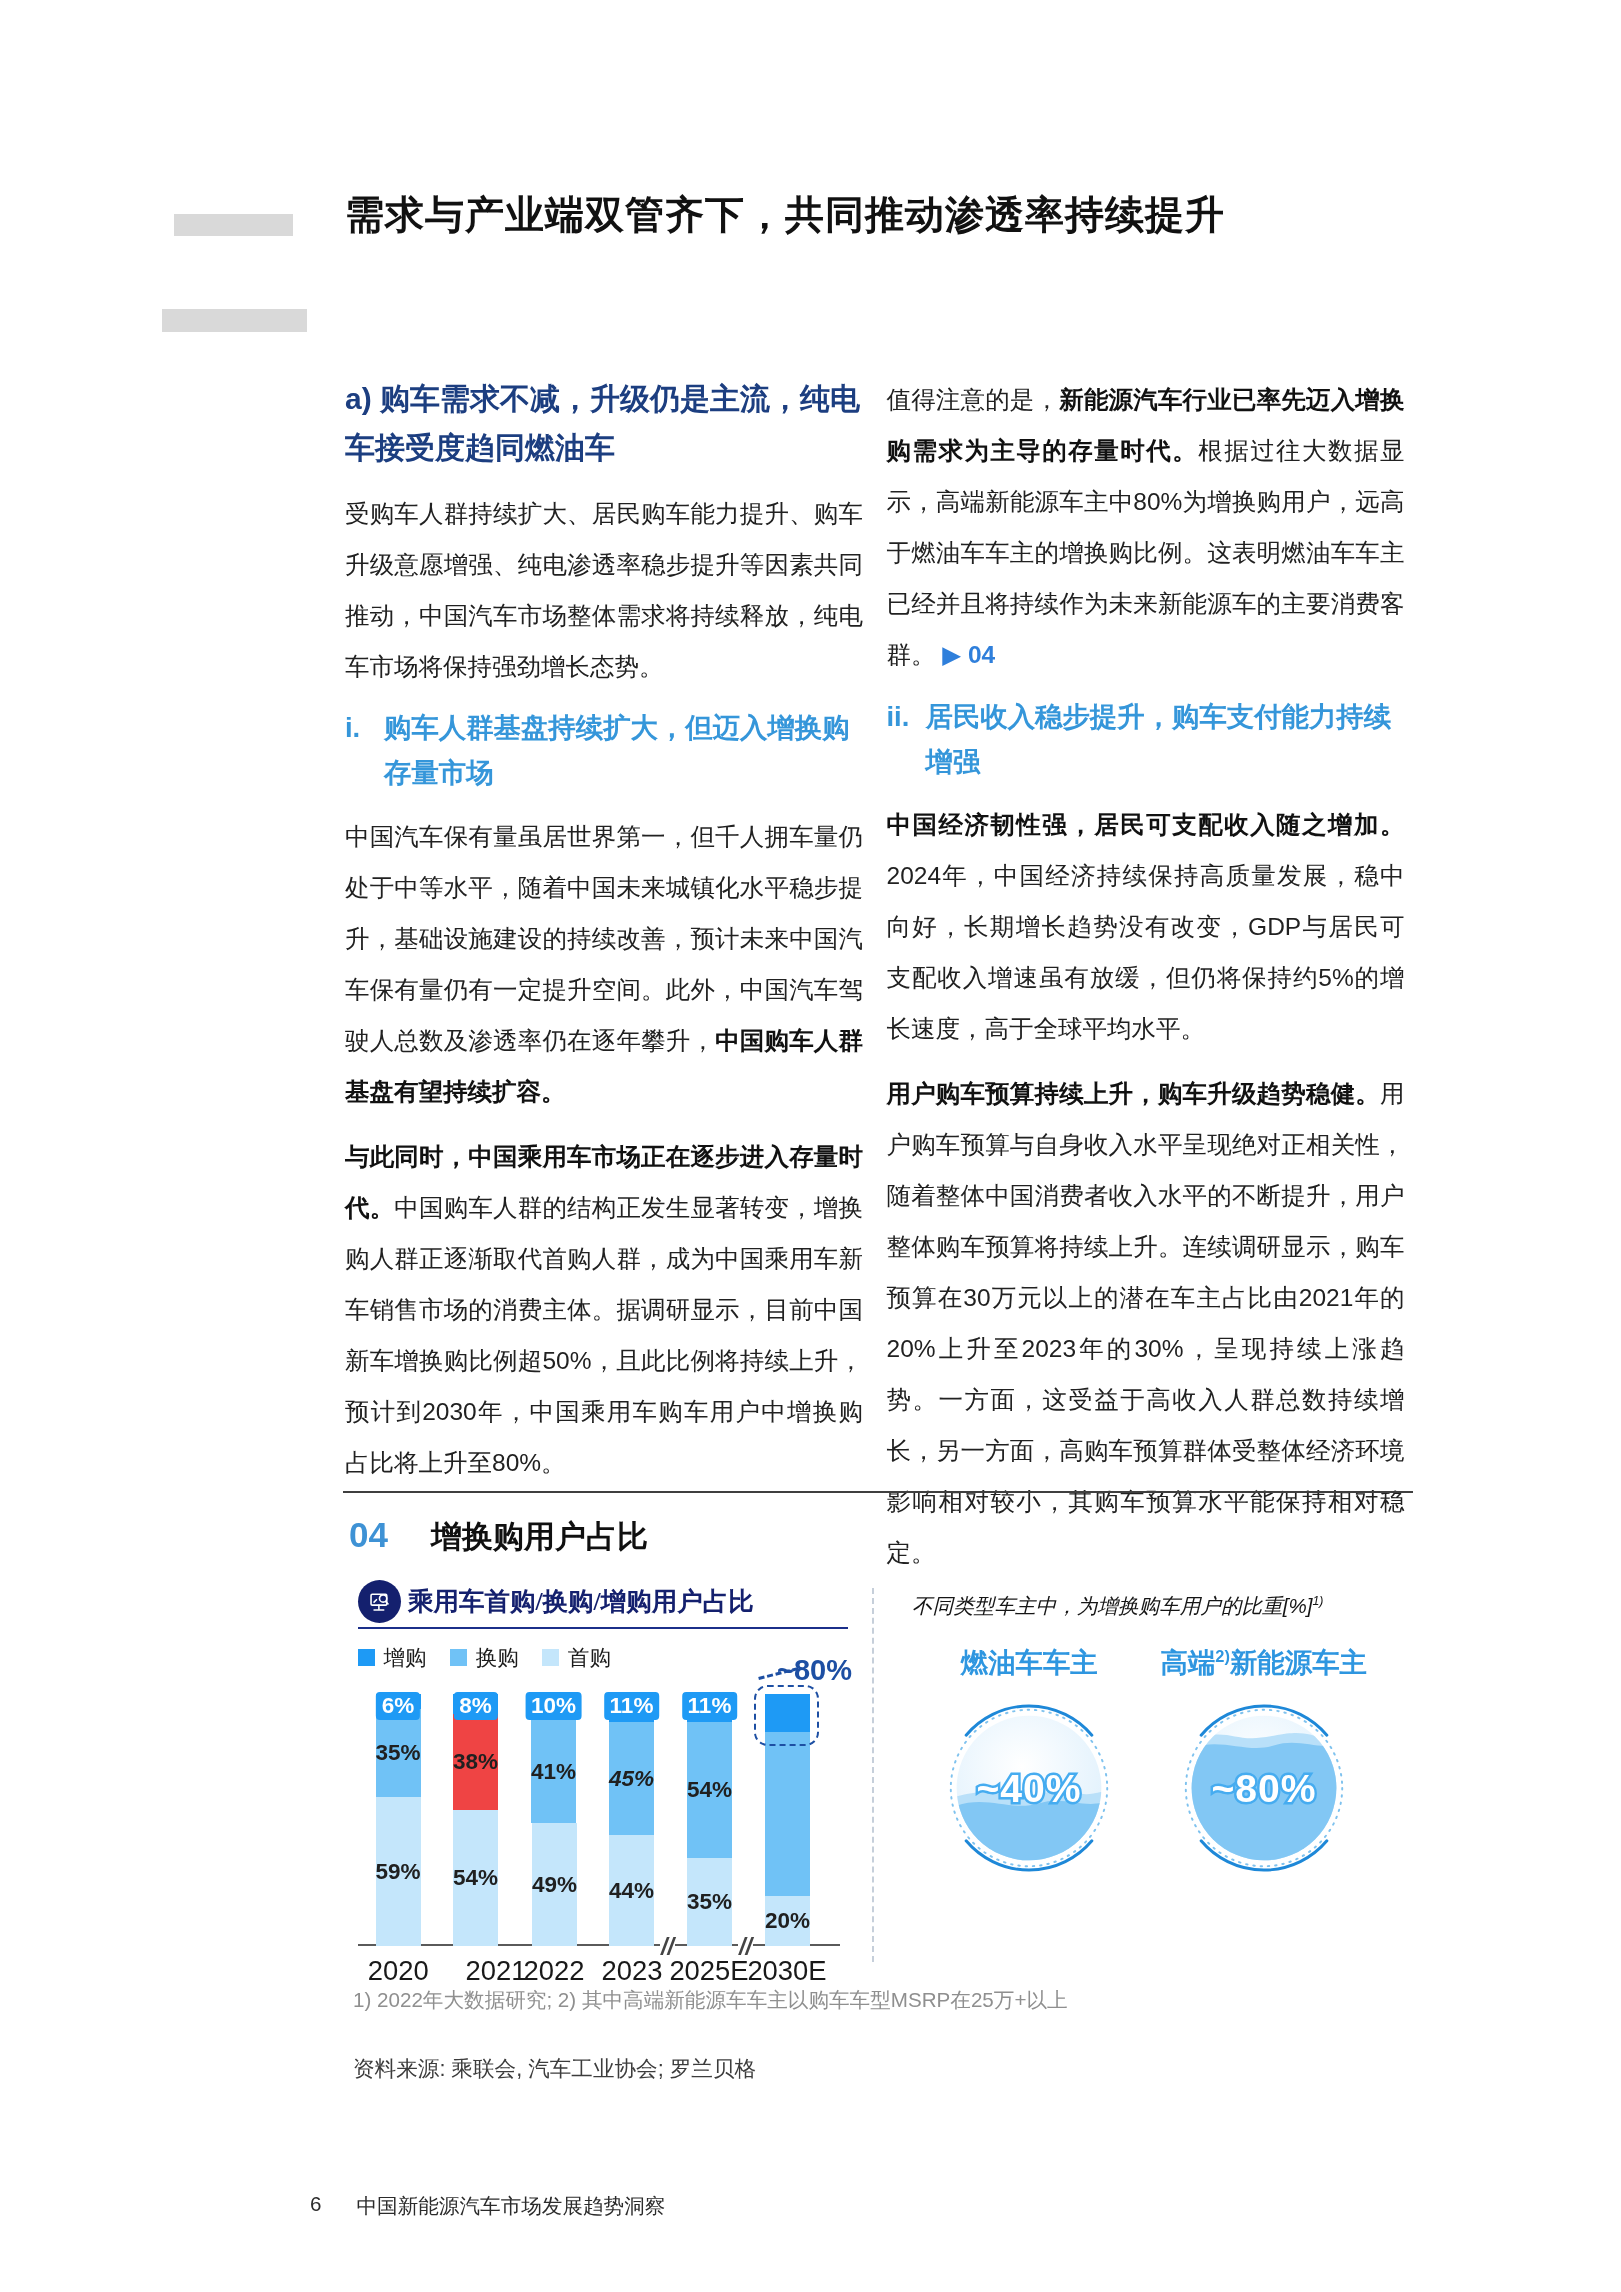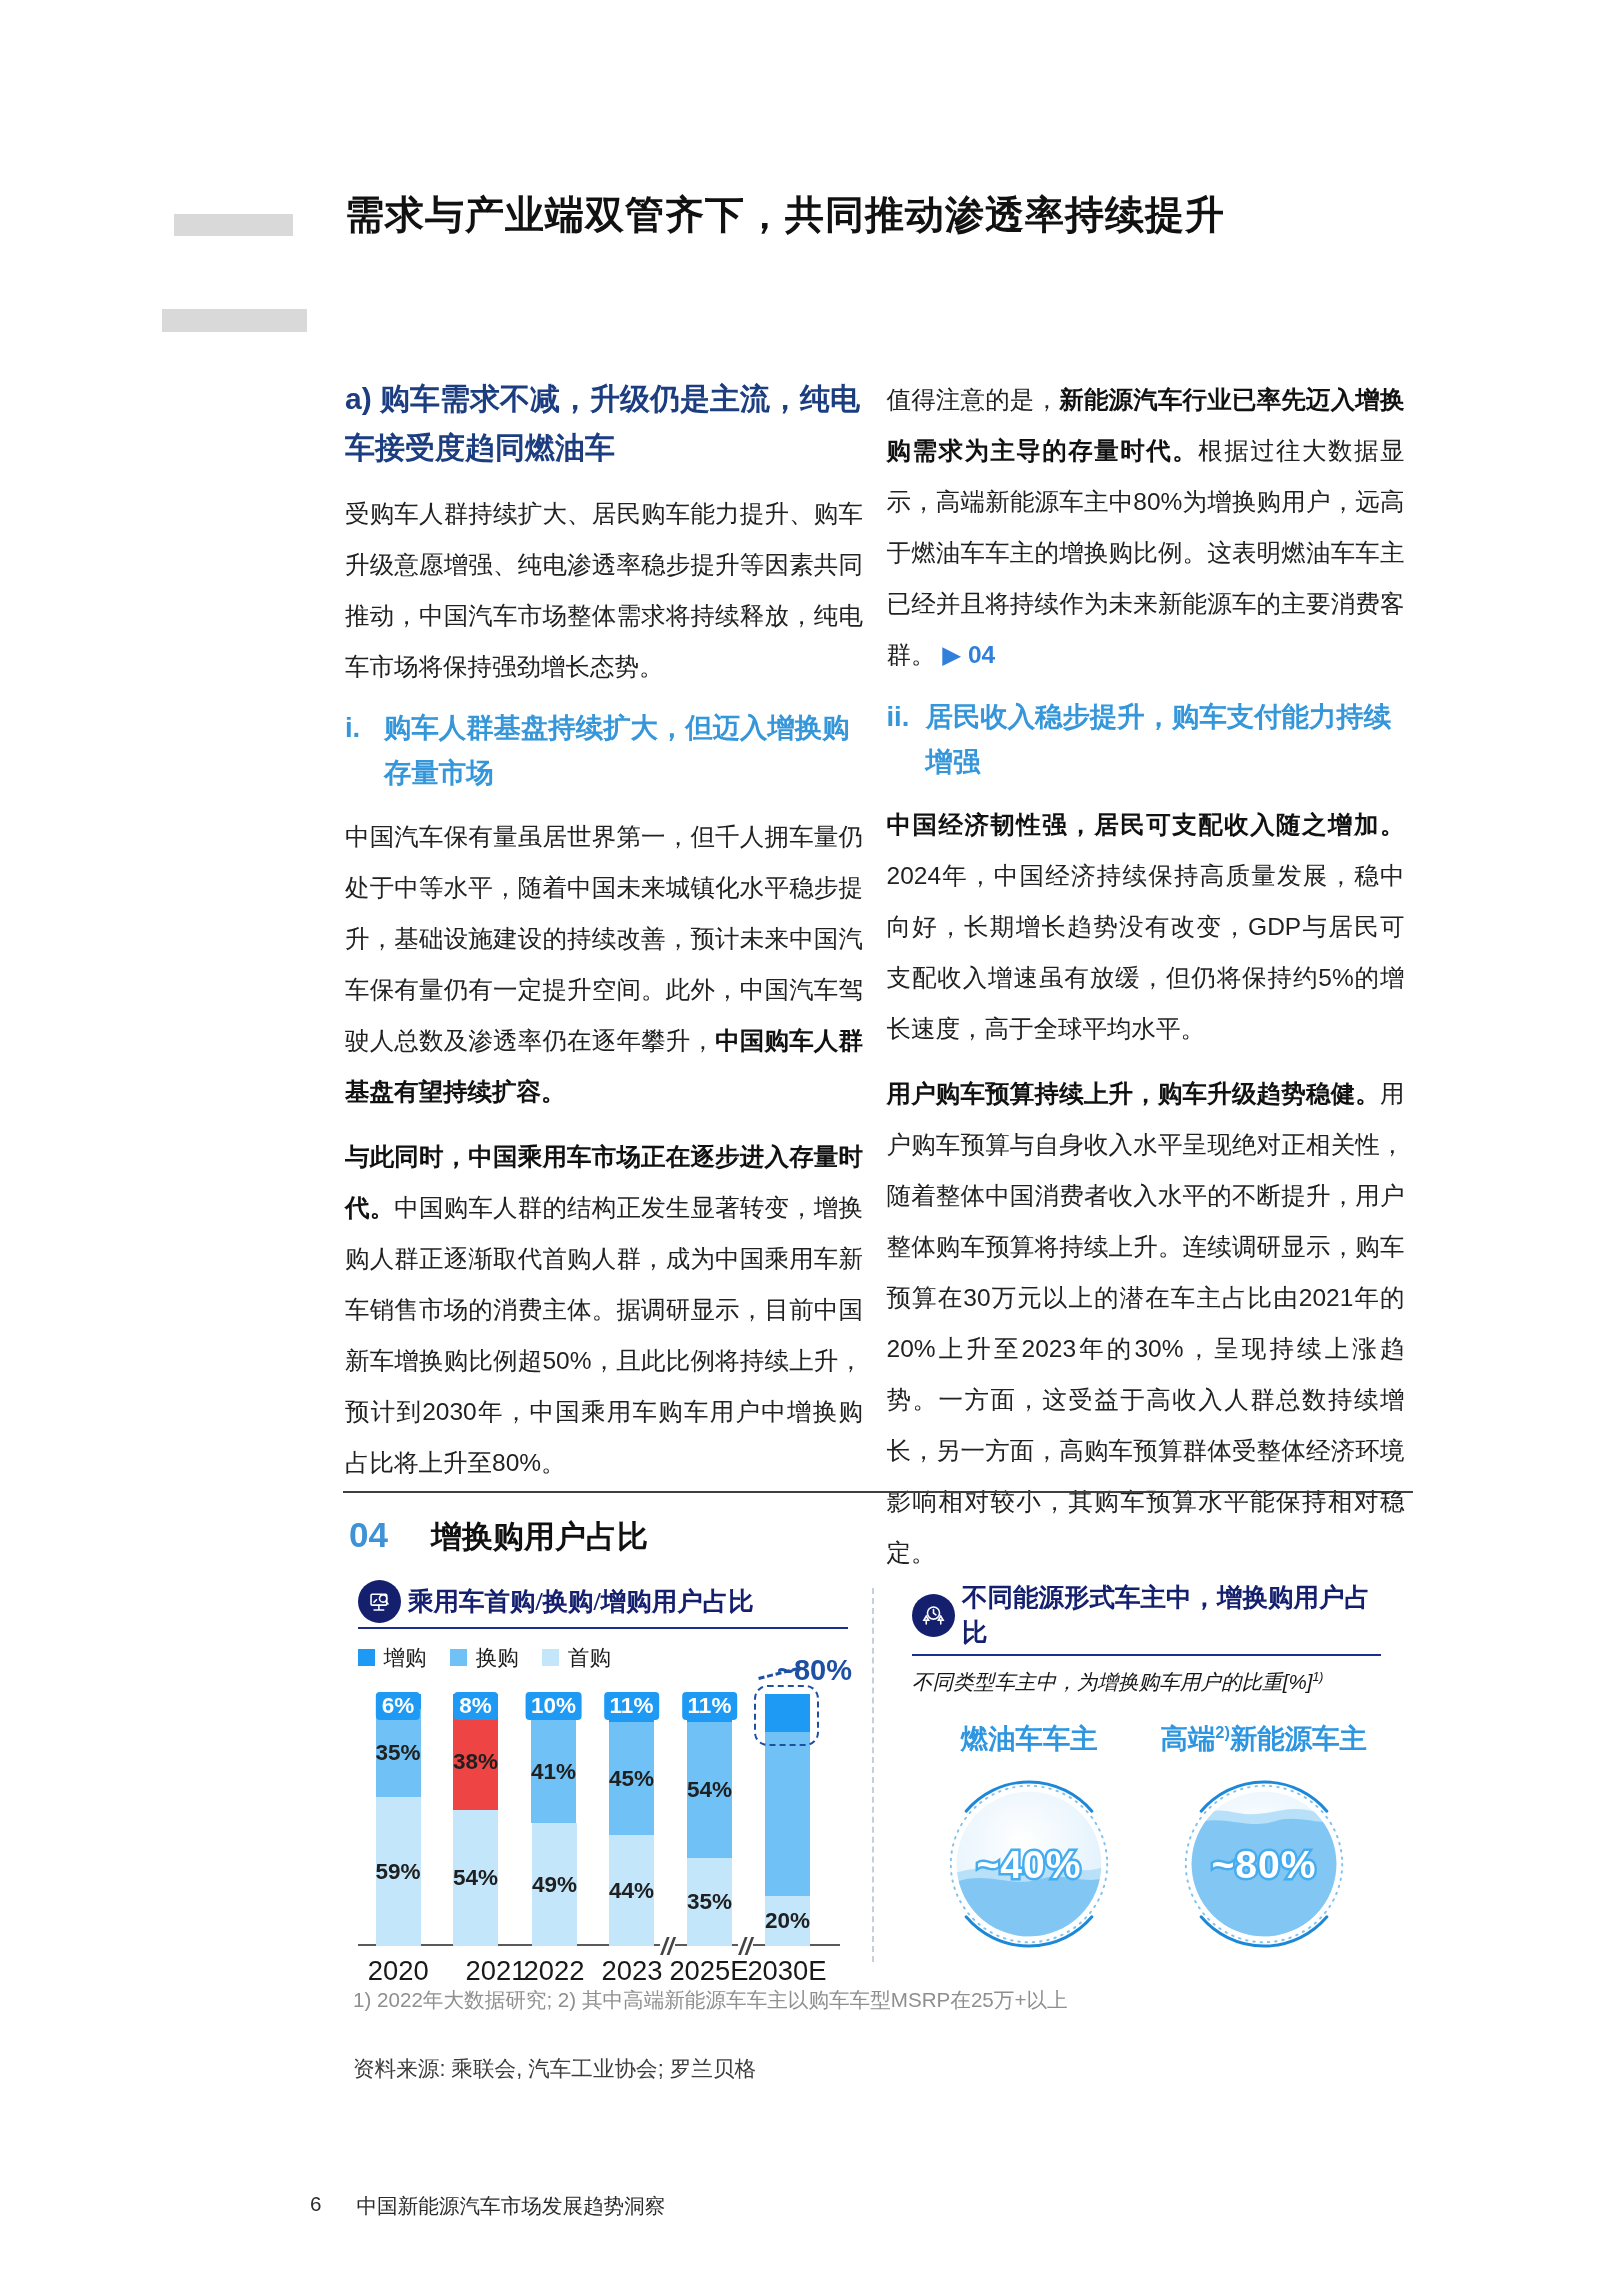--- a/index.html
+++ b/index.html
@@ -150,21 +150,21 @@
           <span class="seg-label" style="color: rgb(32, 32, 32);">41%</span>
         </div>
         <div class="bar-seg" style="left: 173px; bottom: 227px; height: 25px; background: rgb(30, 154, 245);">
           <span class="seg-label top" style="color: rgb(255, 255, 255); background: rgb(30, 154, 245);">10%</span>
         </div>
         <div class="cat-label" style="left: 147px;">2022</div>
         <div class="bar-seg" style="left: 251px; bottom: 0px; height: 111px; background: rgb(196, 230, 251);">
           <span class="seg-label" style="color: rgb(32, 32, 32);">44%</span>
         </div>
         <div class="bar-seg" style="left: 251px; bottom: 111px; height: 113px; background: rgb(112, 194, 246);">
-          <span class="seg-label" style="color: rgb(32, 32, 32);">45%</span>
+          <span class="seg-label" style="color: rgb(32, 32, 32); font-style: italic;">45%</span>
         </div>
         <div class="bar-seg" style="left: 251px; bottom: 224px; height: 28px; background: rgb(30, 154, 245);">
           <span class="seg-label top" style="color: rgb(255, 255, 255); background: rgb(30, 154, 245);">11%</span>
         </div>
         <div class="cat-label" style="left: 225px;">2023</div>
         <div class="bar-seg" style="left: 329px; bottom: 0px; height: 88px; background: rgb(196, 230, 251);">
           <span class="seg-label" style="color: rgb(32, 32, 32);">35%</span>
         </div>
         <div class="bar-seg" style="left: 329px; bottom: 88px; height: 136px; background: rgb(112, 194, 246);">
           <span class="seg-label" style="color: rgb(32, 32, 32);">54%</span>
@@ -184,34 +184,20 @@
         <div class="anno-box" style="left: 396px; top: 5.9px; width: 61px; height: 57px;">
           <span class="anno-lead"></span>
           <span class="anno-label">~80%</span>
         </div>
       </div>
   </div>
 
   <div class="cards-divider"></div>
 
   <div class="card-right">
-    <div class="card-head">
-      <span class="card-icon">
-        <svg width="29" height="29" viewBox="0 0 48 48" fill="none" stroke="#ffffff" stroke-width="2.6" stroke-linecap="round">
-          <circle cx="24" cy="20" r="10"></circle>
-          <line x1="24" y1="20" x2="24" y2="14"></line>
-          <line x1="24" y1="20" x2="28" y2="23"></line>
-          <line x1="12" y1="38" x2="12" y2="32"></line>
-          <path d="M8 32 L16 32 L12 25 Z"></path>
-          <line x1="36" y1="38" x2="36" y2="32"></line>
-          <path d="M32 32 L40 32 L36 25 Z"></path>
-        </svg>
-      </span>
-      <span class="card-title">不同能源形式车主中，增换购用户占比</span>
-    </div>
     <p class="subtitle"><span>不同类型车主中，为增换购车用户的比重[%]</span><sup>1)</sup></p>
     <div class="bubbles">
 
       <div class="bubble-col">
         <div class="bubble-label"><span>燃油车车主</span></div>
         <svg class="bubble-svg" width="176" height="176" viewBox="0 0 180 180">
           <defs>
             <radialGradient id="g0" cx="45%" cy="35%" r="75%">
               <stop offset="0%" stop-color="#ffffff"></stop>
                 <stop offset="100%" stop-color="#dceffc"></stop>

